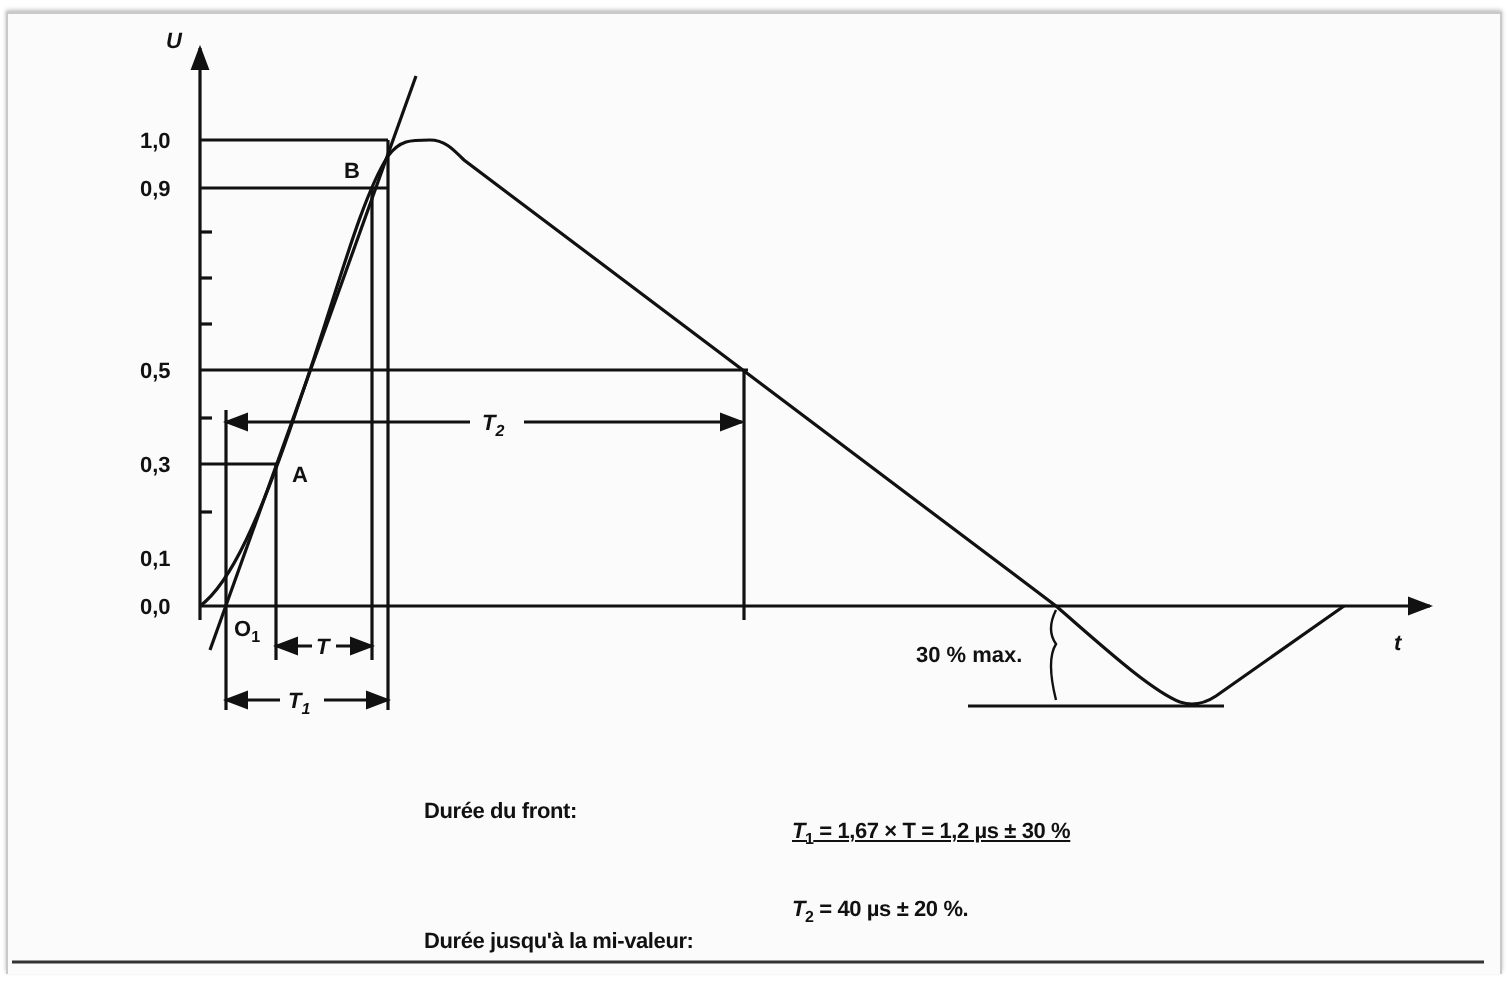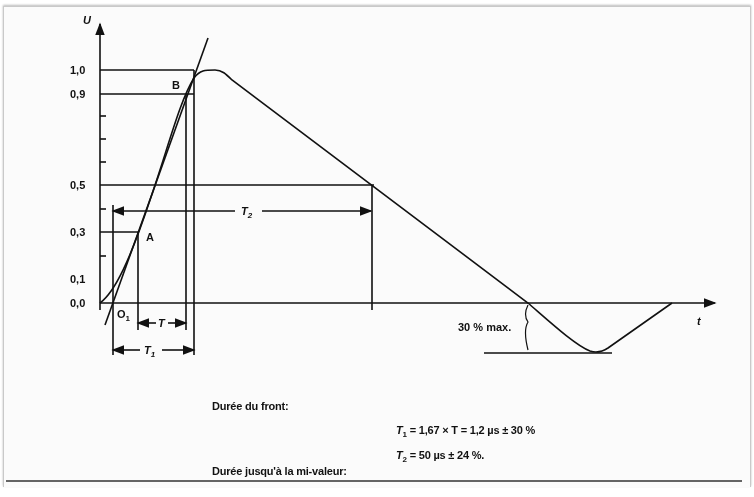--- a/index.html
+++ b/index.html
@@ -81,15 +81,15 @@
 
   <text class="lbl ital" x="158" y="327">T</text>
   <text class="lbl ital" x="144" y="354"><tspan>T</tspan><tspan font-size="8" dy="3">1</tspan></text>
   <text class="lbl ital" x="241" y="215"><tspan>T</tspan><tspan font-size="8" dy="3">2</tspan></text>
   <text class="lbl" x="458" y="331">30 % max.</text>
 
   <line x1="6" y1="481" x2="742" y2="481" stroke="#333" stroke-width="1.6"></line>
 </svg>
 
 <div class="caption" style="left:212px; top:400px;">Durée du front:</div>
-<div class="caption" style="left:396px; top:424px;"><i>T</i><span class="sub">1</span><span> = 1,67 × T = 1,2 µs ± 30 %</span></div>
+<div class="caption" style="left:396px; top:410px;text-decoration:underline;"><i>T</i><span class="sub">1</span><span> = 1,67 × T = 1,2 µs ± 30 %</span></div>
 <div class="caption" style="left:212px; top:449px;margin-top:16px;">Durée jusqu'à la mi-valeur:</div>
-<div class="caption" style="left:396px; top:449px;"><i>T</i><span class="sub">2</span><span> = 50 µs ± 24 %.</span></div>
+<div class="caption" style="left:396px; top:449px;"><i>T</i><span class="sub">2</span><span> = 40 µs ± 20 %.</span></div>
 
 </body></html>

